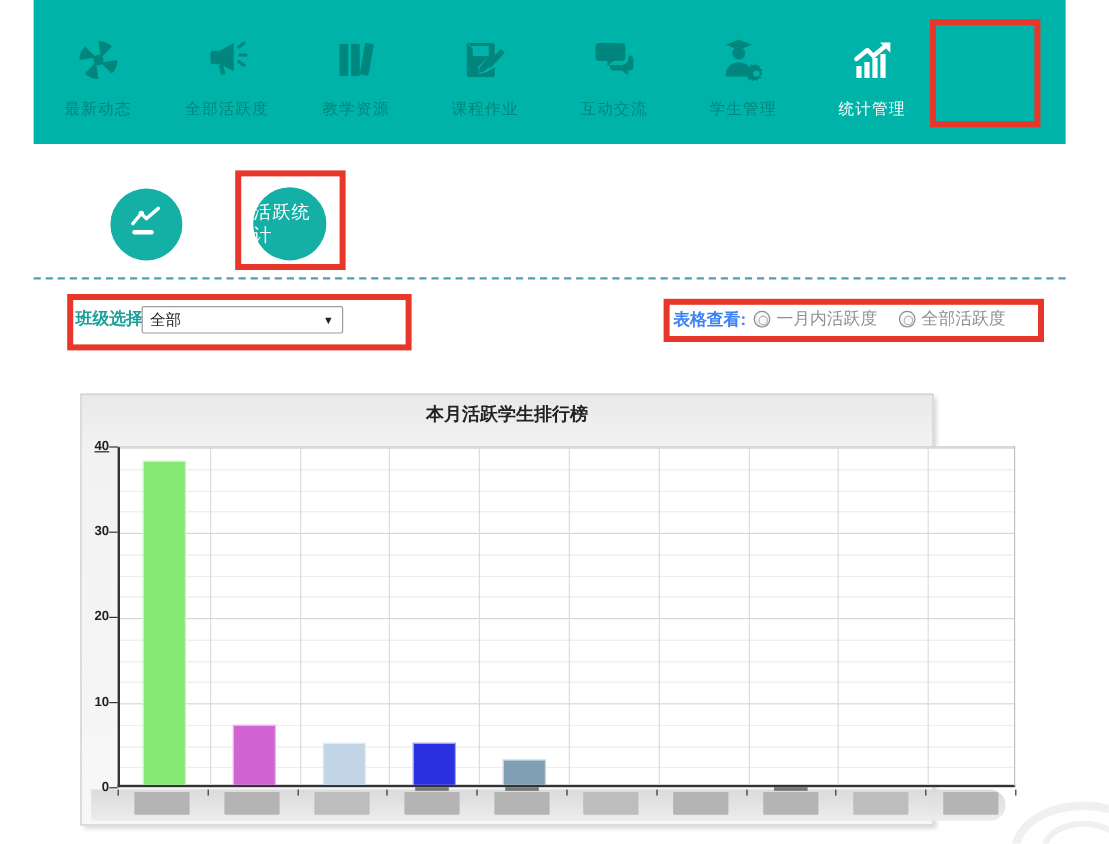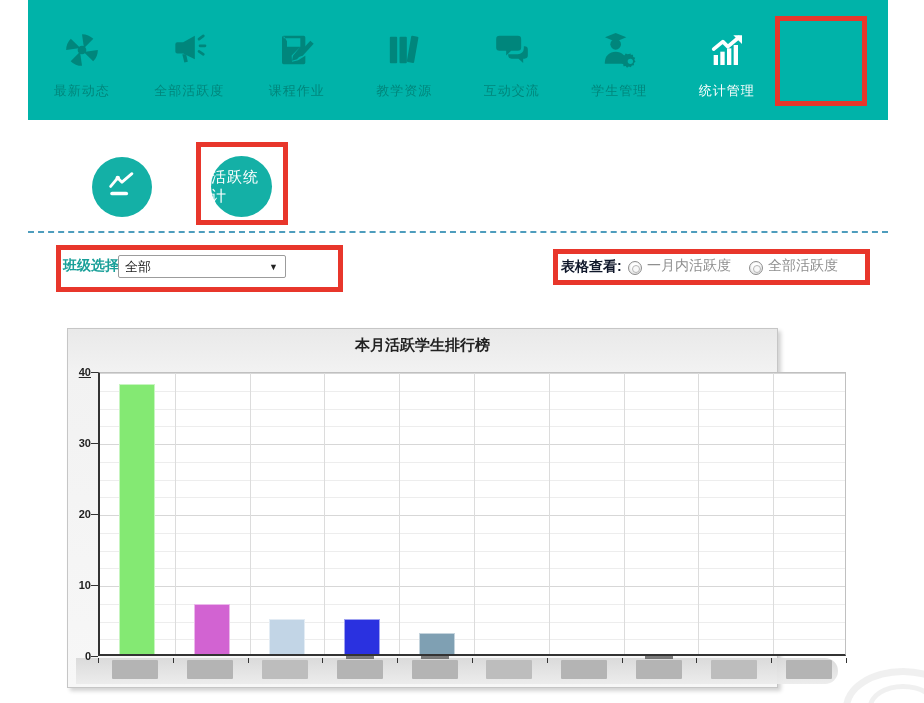--- a/index.html
+++ b/index.html
@@ -23,23 +23,23 @@
   .circle .ctext{font-size:15px;letter-spacing:1px}
 
   .dashline{position:absolute;left:28px;top:231px;width:860px;border-top:2px dashed #4e9dbd}
 
   
   .sel-label{position:absolute;left:63px;top:257px;font-size:14px;font-weight:bold;color:#1aa099}
   .selectbox{position:absolute;left:118px;top:255px;width:168px;height:23px;background:#fff;border:1px solid #9c9c9c;border-radius:2px;font-size:13px;color:#222;display:flex;align-items:center;padding-left:6px;cursor:pointer}
   .selectbox .arrow{position:absolute;right:7px;top:6px;font-size:9px;color:#222}
 
   
-  .radio-label{position:absolute;left:561px;top:258px;font-size:14px;font-weight:bold;color:#0f172a}
+  .radio-label{position:absolute;left:561px;top:258px;font-size:14px;font-weight:bold;color:#3b82f6}
   .radio-group{position:absolute;left:628px;top:257px;display:flex;align-items:center;gap:18px}
-  .radio-opt{display:flex;align-items:flex-end;gap:5px;cursor:pointer}
+  .radio-opt{display:flex;align-items:center;gap:5px;cursor:pointer}
   .radio-circle{width:14px;height:14px;border-radius:50%;border:1px solid #8d8d8d;background:radial-gradient(circle at 50% 40%,#fff 35%,#e8e8e8 70%,#cfcfcf 100%);position:relative}
   .radio-circle::after{content:"";position:absolute;left:3px;top:3px;width:6px;height:6px;border-radius:50%;border:1px solid #b5b5b5;background:#f8f8f8}
   .radio-text{font-size:14px;color:#8f8f8f}
 
   
   .chart{position:absolute;left:67px;top:328px;width:711px;height:360px;background:linear-gradient(180deg,#e9e9e9 0%,#f2f2f2 12%,#f7f7f7 100%);border:1px solid #c6c6c6;box-shadow:3px 3px 4px rgba(0,0,0,.18)}
   .chart-title{position:absolute;left:0;top:7px;width:100%;text-align:center;font-size:15px;font-weight:bold;color:#222}
   .plot{position:absolute;left:30px;top:43px;width:748px;height:284px;background:#fff;border:1px solid #c0c0c0;border-left:2px solid #333;border-bottom:2px solid #333}
   .hgrid{position:absolute;left:0;width:100%;height:1px;background:#ededed}
   .hgrid.major{background:#d7d7d7}
@@ -78,32 +78,32 @@
           <g stroke="currentColor" stroke-width="1.6" stroke-linecap="round" fill="none">
             <path d="M18 5.5l2.6-2"></path>
             <path d="M18.6 9.5h3"></path>
             <path d="M18 12.8l2.6 1.8"></path>
           </g>
         </svg></span>
       <span class="lbl">全部活跃度</span>
     </div>
     <div class="nav-item">
       <span class="icon"><svg viewBox="0 0 24 24" fill="currentColor">
-          <path d="M4 3.5h12a1 1 0 011 1V12l-5 5.5-3 1 .6-3L14 10V7H6v-.2zM4 3.5a1 1 0 00-1 1v15a1 1 0 001 1h12a1 1 0 001-1v-4l-4.3 2.6-3.7 1-.2-3.8L14 10H6V7h8V5H4z"></path>
-          <path d="M13.5 13.5l6.5-7 2 1.8-6.6 7.2-2.8.8z"></path>
-        </svg></span>
-      <span class="lbl">课程作业</span>
-    </div>
-    <div class="nav-item">
-      <span class="icon"><svg viewBox="0 0 24 24" fill="currentColor">
           <rect x="3.5" y="4" width="4.4" height="16" rx="0.6"></rect>
           <rect x="9.3" y="4" width="4.4" height="16" rx="0.6"></rect>
           <rect x="15" y="3.6" width="4.4" height="16" rx="0.6" transform="rotate(10 17.2 11.6)"></rect>
         </svg></span>
       <span class="lbl">教学资源</span>
+    </div>
+    <div class="nav-item">
+      <span class="icon"><svg viewBox="0 0 24 24" fill="currentColor">
+          <path d="M4 3.5h12a1 1 0 011 1V12l-5 5.5-3 1 .6-3L14 10V7H6v-.2zM4 3.5a1 1 0 00-1 1v15a1 1 0 001 1h12a1 1 0 001-1v-4l-4.3 2.6-3.7 1-.2-3.8L14 10H6V7h8V5H4z"></path>
+          <path d="M13.5 13.5l6.5-7 2 1.8-6.6 7.2-2.8.8z"></path>
+        </svg></span>
+      <span class="lbl">课程作业</span>
     </div>
     <div class="nav-item">
       <span class="icon"><svg viewBox="0 0 24 24" fill="currentColor">
           <path d="M4.5 3.5h11a2 2 0 012 2v5a2 2 0 01-2 2h-4l-3 2.8v-2.8h-4a2 2 0 01-2-2v-5a2 2 0 012-2z"></path>
           <path d="M19.5 9.8a2 2 0 012 2v3.4a2 2 0 01-2 2h-.8v2.6l-2.8-2.6h-4.2a2 2 0 01-2-2v-.7h5.8a3.6 3.6 0 003.6-3.6v-1.1z"></path>
         </svg></span>
       <span class="lbl">互动交流</span>
     </div>
     <div class="nav-item">
       <span class="icon"><svg viewBox="0 0 24 24" fill="currentColor">

